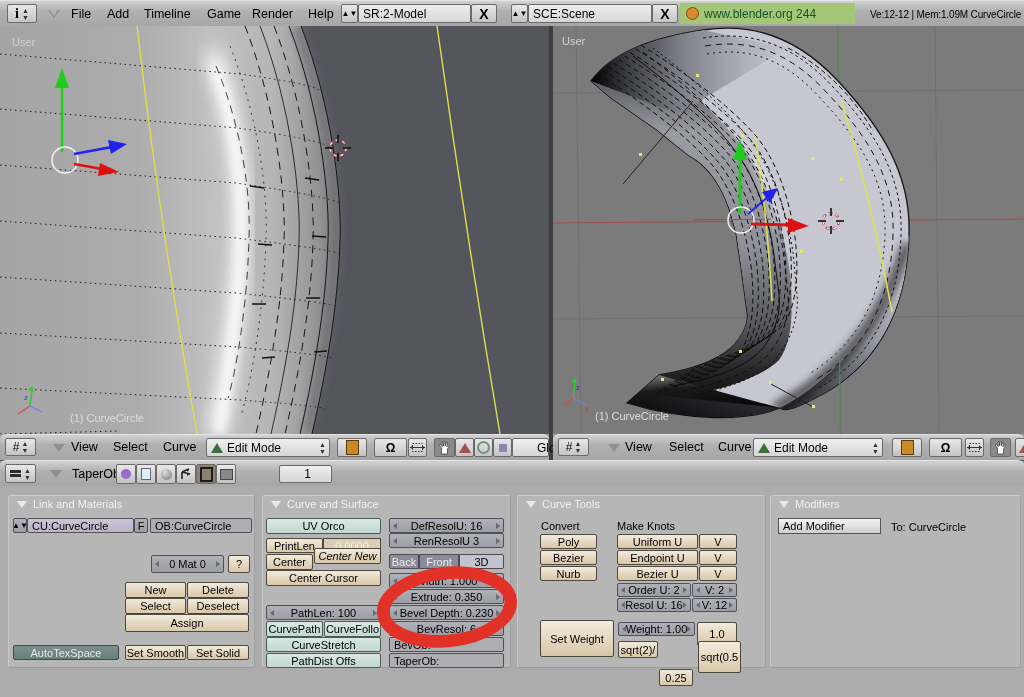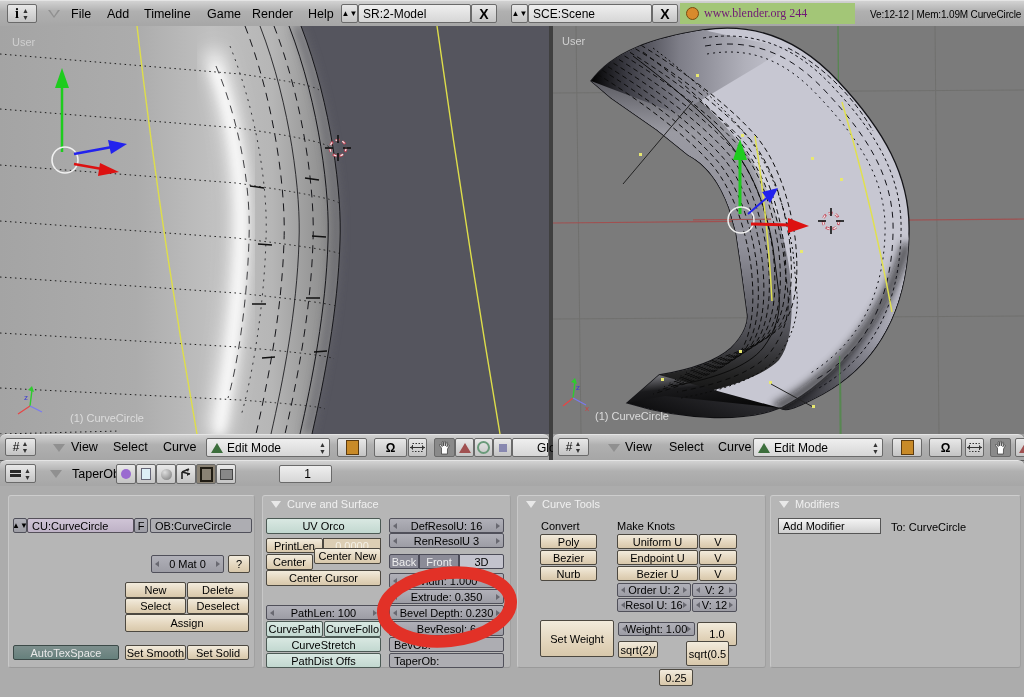--- a/index.html
+++ b/index.html
@@ -44,21 +44,21 @@
   <span class="abs menutxt" style="left:308px;top:6px;">Help</span>
 
   <div class="abs wbtn" style="left:341px;top:3px;width:17px;height:19px;font-size:8px;">▲▼</div>
   <div class="abs wfield" style="left:358px;top:3px;width:113px;height:19px;">SR:2-Model</div>
   <div class="abs wbtn" style="left:471px;top:3px;width:26px;height:19px;font-weight:bold;font-size:14px;">X</div>
 
   <div class="abs wbtn" style="left:511px;top:3px;width:17px;height:19px;font-size:8px;">▲▼</div>
   <div class="abs wfield" style="left:528px;top:3px;width:124px;height:19px;">SCE:Scene</div>
   <div class="abs wbtn" style="left:652px;top:3px;width:26px;height:19px;font-weight:bold;font-size:14px;">X</div>
 
-  <div class="abs" style="left:680px;top:2px;width:175px;height:21px;background:#a3c677;display:flex;align-items:center;font-size:12px;color:#701a75;font-family:Liberation Serif, serif;">
+  <div class="abs" style="left:680px;top:2px;width:175px;height:21px;background:#a3c677;display:flex;align-items:center;font-size:12px;color:#14532d;">
     <span style="display:inline-block;width:11px;height:11px;border-radius:50%;background:#d88a2c;border:1px solid #7a4a10;margin:0 5px 0 6px;"></span>
     www.blender.org 244
   </div>
   <span class="abs menutxt" style="left:870px;top:8px;white-space:nowrap;font-size:10px;letter-spacing:-0.15px;">Ve:12-12 | Mem:1.09M CurveCircle</span>
 </div>
 
 <div class="abs" style="left:0;top:26px;width:549px;height:408px;background:#55555e;">
 <svg width="549" height="408">
   <defs>
     <linearGradient id="surf" x1="0" y1="0" x2="1" y2="0">
@@ -385,20 +385,24 @@
     </div>
   <div class="abs wbtn" style="left:216px;top:3px;width:20px;height:20px;">
       <span style="width:11px;height:9px;background:#888;border:1px solid #444;"></span>
     </div>
   <div class="abs wfield" style="left:279px;top:4px;width:53px;height:18px;justify-content:center;">1</div>
 </div>
 
 <div class="abs" style="left:0;top:486px;width:1024px;height:211px;background:#acacac;"></div>
 
 <div class="panel" style="left:8px;top:495px;width:245px;height:171px;">
+  <div class="phead">
+      <span class="ptri"></span>
+      <span style="position:absolute;left:24px;top:2px;">Link and Materials</span>
+    </div>
   <div class="btn num" style="left:4px;top:22px;width:14px;height:15px;font-size:8px;">▲▼</div>
   <div class="btn lav" style="left:18px;top:22px;width:107px;height:15px;">CU:CurveCircle</div>
   <div class="btn num" style="left:125px;top:22px;width:14px;height:15px;">F</div>
   <div class="btn tfield" style="left:141px;top:22px;width:102px;height:15px;">OB:CurveCircle</div>
   <div class="btn num" style="left:142px;top:59px;width:73px;height:18px;">0 Mat 0<span class="arrL" style="top:5px;"></span><span class="arrR" style="top:5px;"></span></div>
   <div class="btn tan" style="left:219px;top:59px;width:22px;height:18px;">?</div>
   <div class="btn tan" style="left:116px;top:86px;width:61px;height:16px;">New</div>
   <div class="btn tan" style="left:178px;top:86px;width:62px;height:16px;">Delete</div>
   <div class="btn tan" style="left:116px;top:102px;width:61px;height:16px;">Select</div>
   <div class="btn tan" style="left:178px;top:102px;width:62px;height:16px;">Deselect</div>
@@ -410,21 +414,21 @@
 
 <div class="panel" style="left:262px;top:495px;width:247px;height:171px;">
   <div class="phead">
       <span class="ptri"></span>
       <span style="position:absolute;left:24px;top:2px;">Curve and Surface</span>
     </div>
   <div class="btn teal" style="left:3px;top:22px;width:115px;height:16px;">UV Orco</div>
   <div class="btn tan" style="left:3px;top:42px;width:57px;height:15px;">PrintLen</div>
   <div class="btn" style="left:60px;top:42px;width:58px;height:15px;background:#dcceb4;border:1px solid #4c4840;color:#f5f1e6;">0.0000</div>
   <div class="btn tan" style="left:3px;top:58px;width:47px;height:16px;">Center</div>
-  <div class="btn tan" style="left:51px;top:52px;width:67px;height:16px;">Center New</div>
+  <div class="btn tan" style="left:51px;top:52px;width:67px;height:16px;font-style:italic;">Center New</div>
   <div class="btn tan" style="left:3px;top:74px;width:115px;height:16px;">Center Cursor</div>
   <div class="btn num" style="left:126px;top:22px;width:115px;height:15px;">DefResolU: 16<span class="arrL"></span><span class="arrR"></span></div>
   <div class="btn num" style="left:126px;top:37px;width:115px;height:15px;">RenResolU 3<span class="arrL"></span><span class="arrR"></span></div>
   <div class="btn" style="left:126px;top:58px;width:30px;height:15px;background:#8b8b97;border:1px solid #4c4c58;border-radius:2px 0 0 2px;color:#eee;font-size:11px;display:flex;align-items:center;justify-content:center;text-align:center;">Back</div>
   <div class="btn" style="left:156px;top:58px;width:40px;height:15px;background:#8b8b97;border:1px solid #4c4c58;color:#eee;font-size:11px;display:flex;align-items:center;justify-content:center;">Front</div>
   <div class="btn" style="left:196px;top:58px;width:45px;height:15px;background:#c3c3cd;border:1px solid #4c4c58;border-radius:0 2px 2px 0;color:#000;font-size:11px;display:flex;align-items:center;justify-content:center;">3D</div>
   <div class="btn num" style="left:126px;top:77px;width:115px;height:15px;">Width: 1.000<span class="arrL"></span><span class="arrR"></span></div>
   <div class="btn num" style="left:126px;top:93px;width:115px;height:15px;">Extrude: 0.350<span class="arrL"></span><span class="arrR"></span></div>
   <div class="btn num" style="left:126px;top:109px;width:115px;height:15px;">Bevel Depth: 0.230<span class="arrL"></span><span class="arrR"></span></div>
   <div class="btn num" style="left:126px;top:125px;width:115px;height:15px;">BevResol: 6<span class="arrL"></span><span class="arrR"></span></div>
@@ -455,21 +459,21 @@
   <div class="btn tan" style="left:181px;top:70px;width:38px;height:15px;">V</div>
   <div class="btn num" style="left:99px;top:87px;width:74px;height:14px;">Order U: 2<span class="arrL" style="top:3px;"></span><span class="arrR" style="top:3px;"></span></div>
   <div class="btn num" style="left:174px;top:87px;width:45px;height:14px;">V: 2<span class="arrL" style="top:3px;"></span><span class="arrR" style="top:3px;"></span></div>
   <div class="btn num" style="left:99px;top:102px;width:74px;height:14px;">Resol U: 16<span class="arrL" style="top:3px;"></span><span class="arrR" style="top:3px;"></span></div>
   <div class="btn num" style="left:174px;top:102px;width:45px;height:14px;">V: 12<span class="arrL" style="top:3px;"></span><span class="arrR" style="top:3px;"></span></div>
   <div class="btn tan" style="left:22px;top:124px;width:74px;height:37px;">Set Weight</div>
   <div class="btn num" style="left:100px;top:126px;width:77px;height:14px;">Weight: 1.00<span class="arrL" style="top:3px;"></span><span class="arrR" style="top:3px;"></span></div>
   <div class="btn tan" style="left:179px;top:126px;width:40px;height:24px;">1.0</div>
   <div class="btn tan" style="left:100px;top:145px;width:40px;height:17px;">sqrt(2)/</div>
   <div class="btn tan" style="left:141px;top:145px;width:34px;height:17px;margin-top:28px;">0.25</div>
-  <div class="btn tan" style="left:168px;top:145px;width:43px;height:25px;">sqrt(0.5</div>
+  <div class="btn tan" style="left:180px;top:145px;width:43px;height:32px;">sqrt(0.5</div>
 </div>
 
 <div class="panel" style="left:770px;top:495px;width:249px;height:171px;">
   <div class="phead">
       <span class="ptri"></span>
       <span style="position:absolute;left:24px;top:2px;">Modifiers</span>
     </div>
   <div class="btn" style="left:7px;top:22px;width:103px;height:16px;background:linear-gradient(#f4f4f4,#cfcfcf);border:1px solid #555;justify-content:flex-start;padding-left:4px;">Add Modifier</div>
   <span class="lbl" style="left:120px;top:25px;">To: CurveCircle</span>
 </div>

